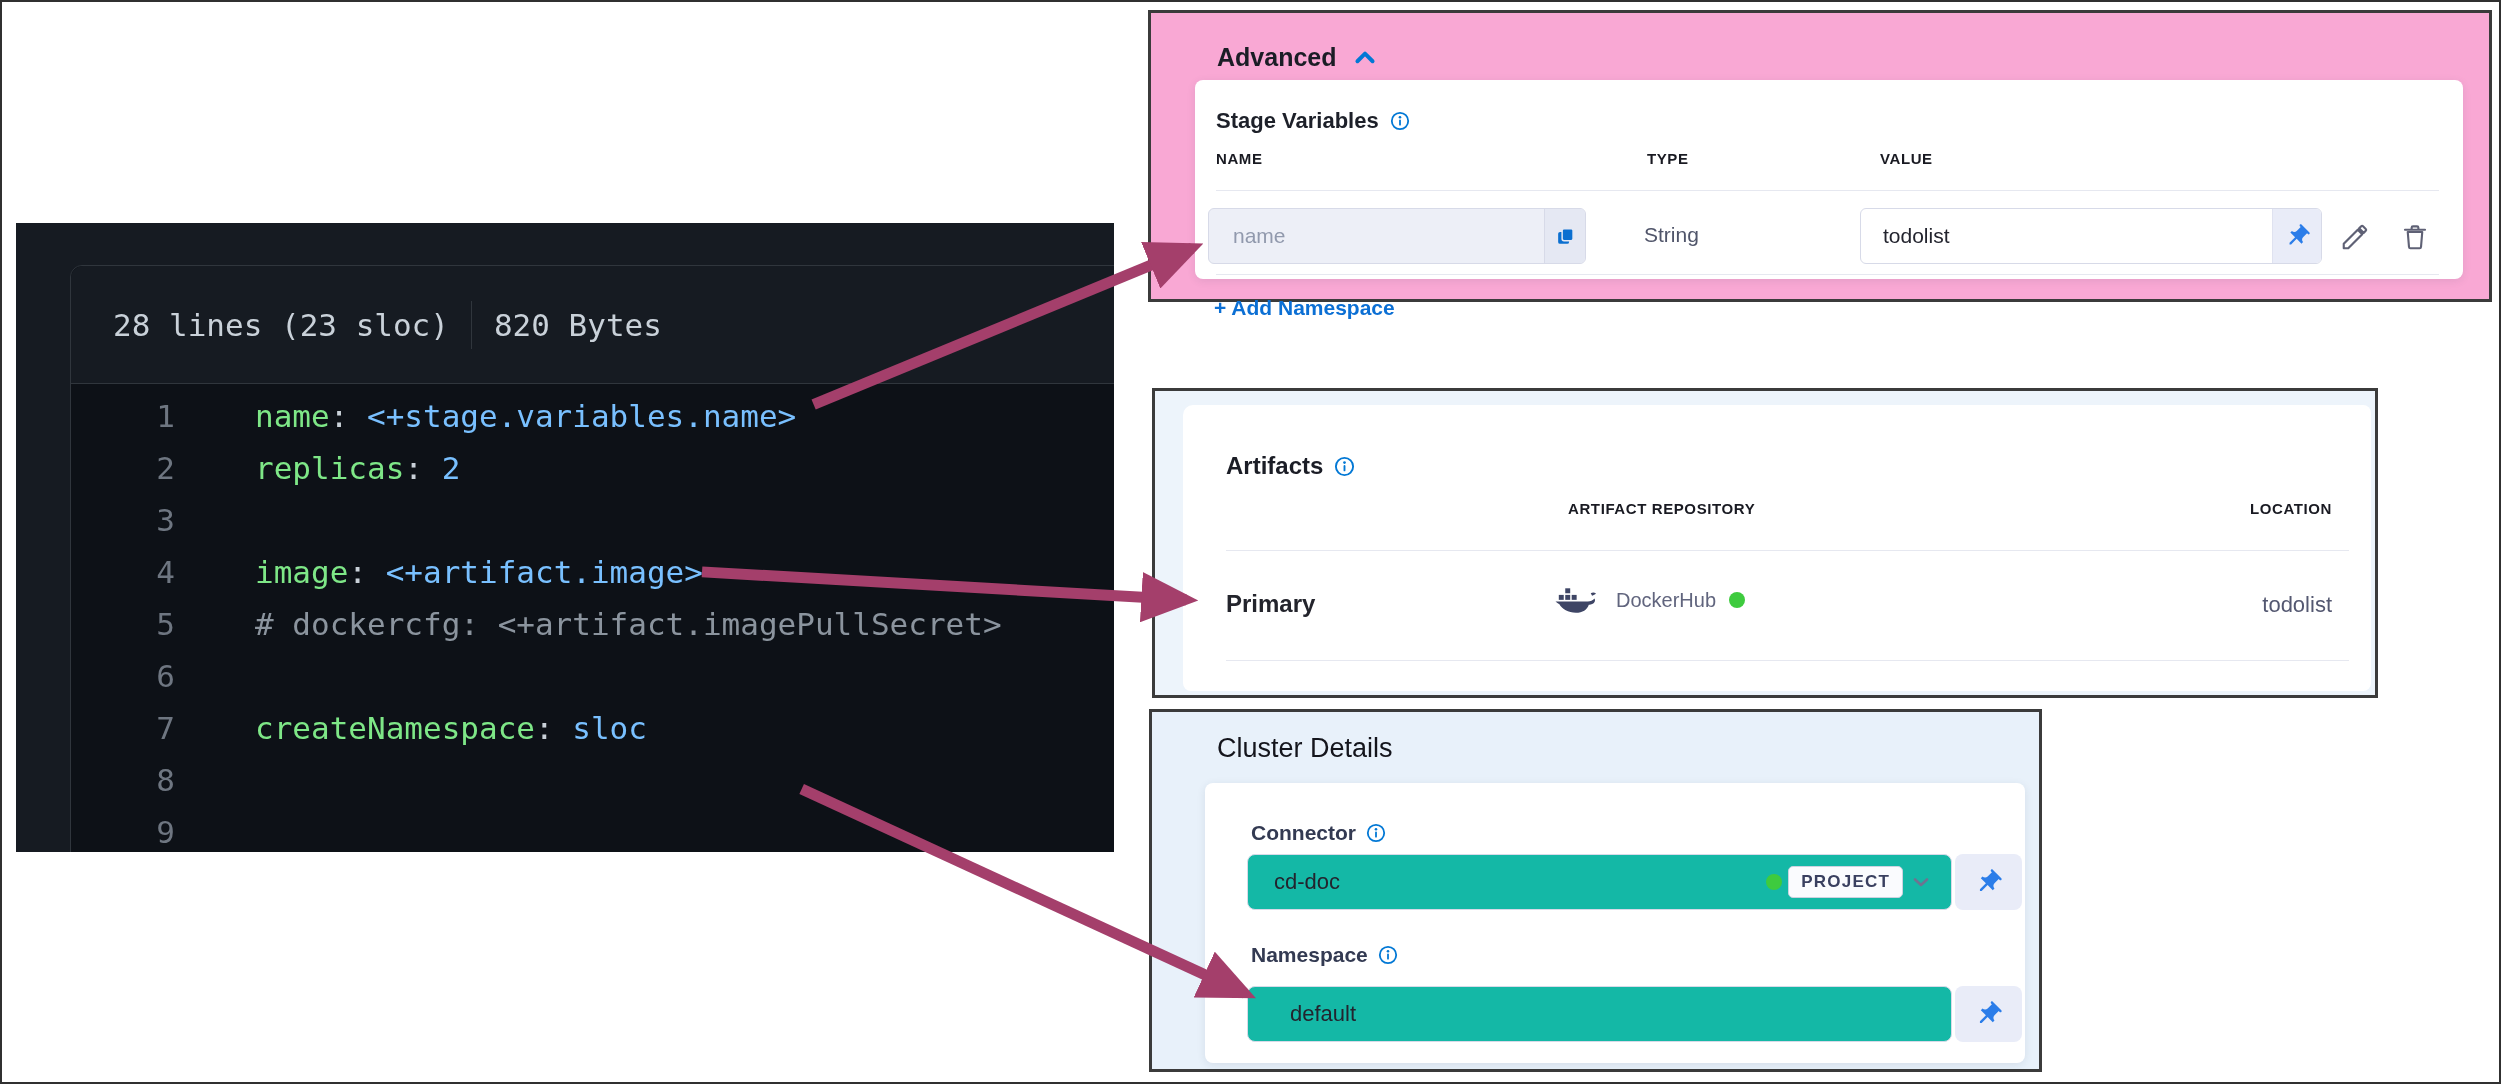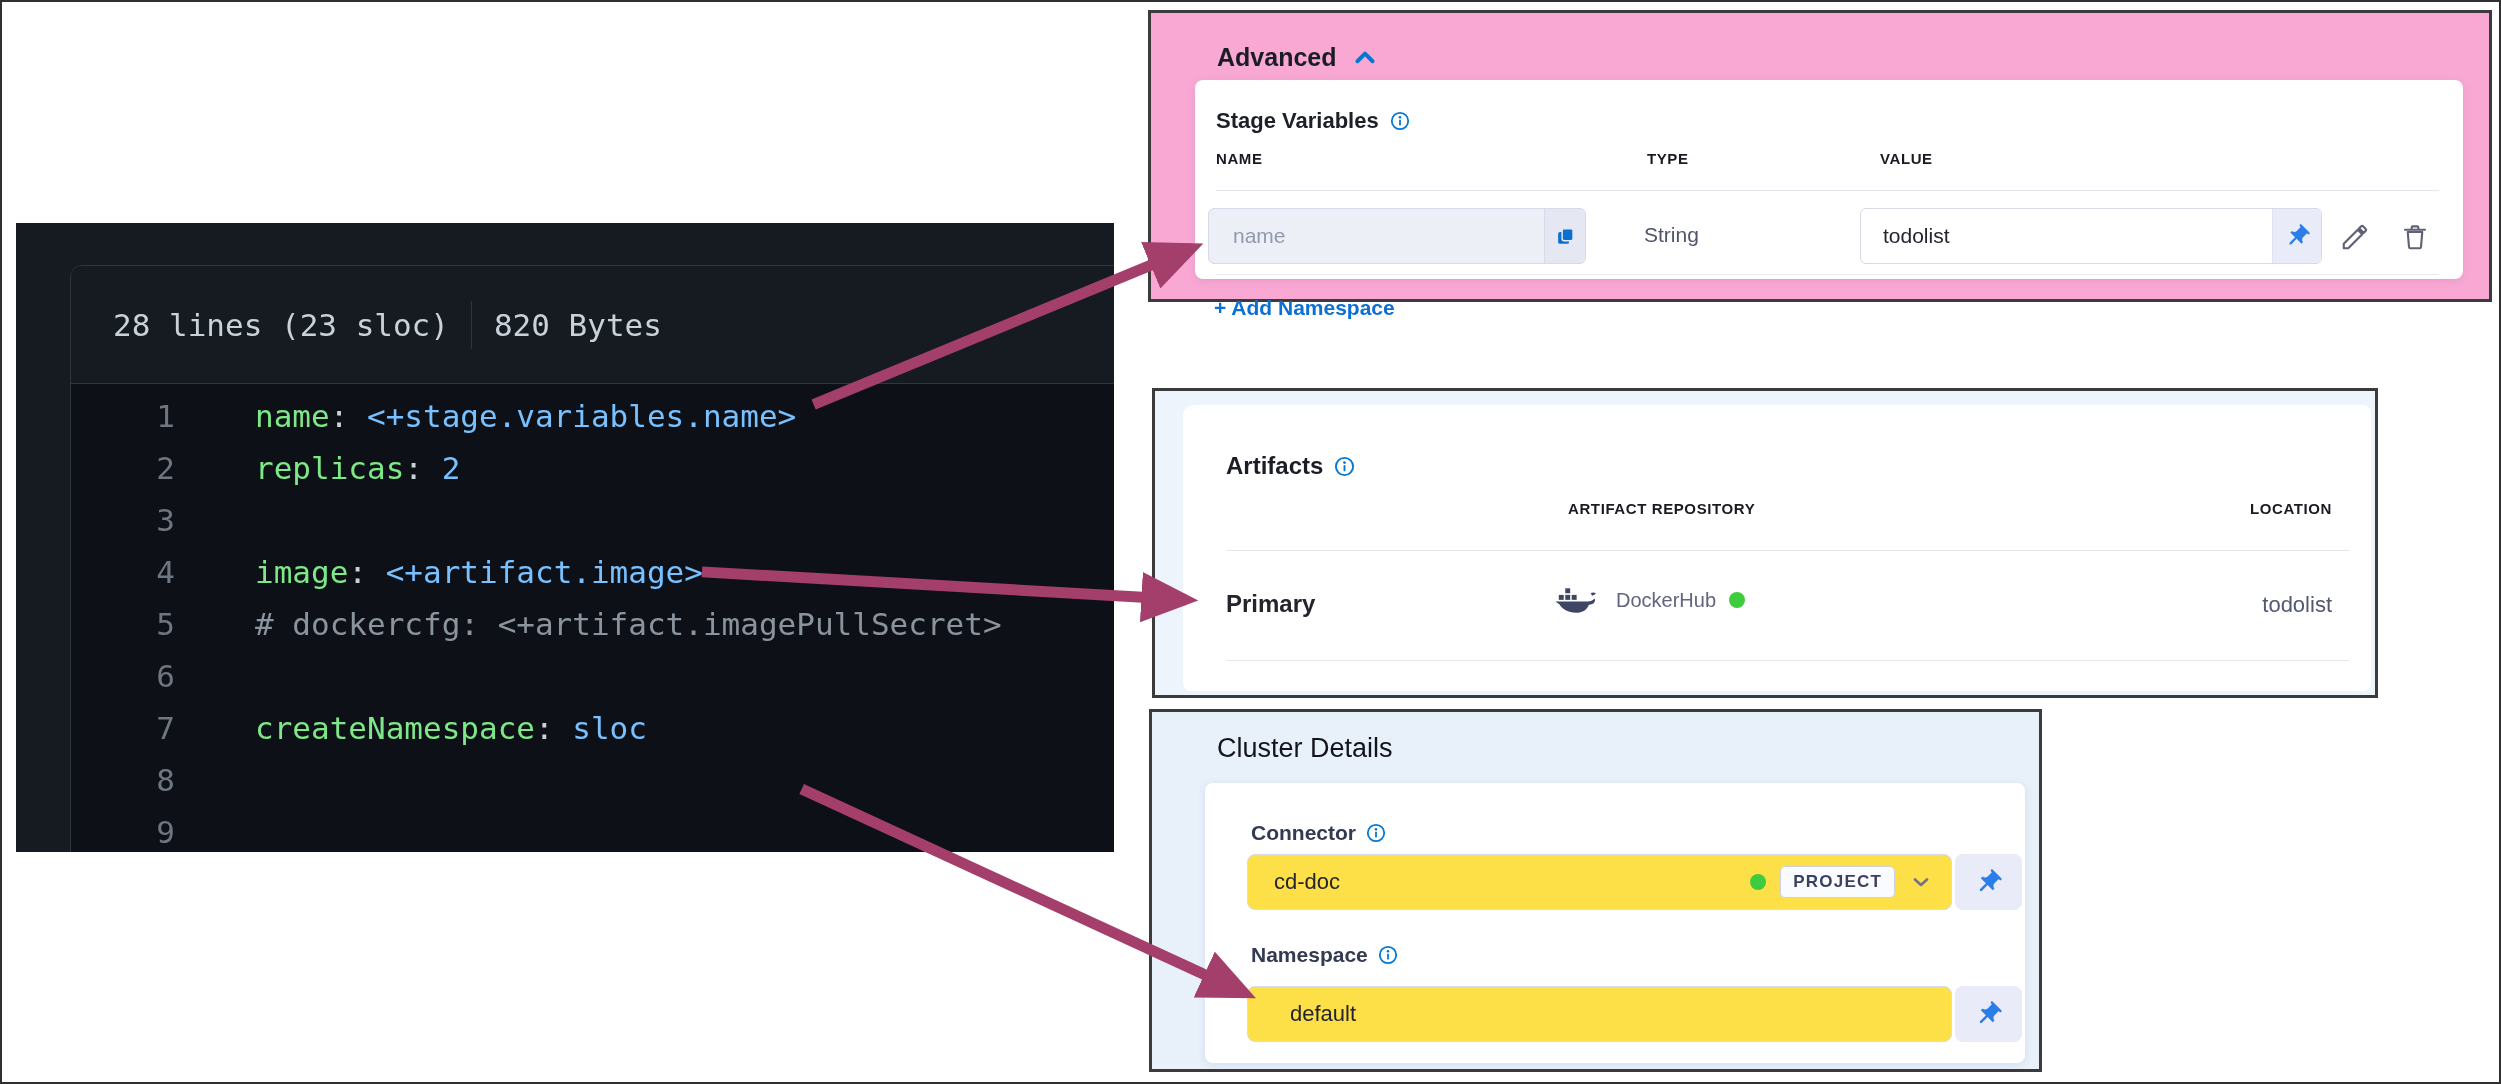--- a/index.html
+++ b/index.html
@@ -52,21 +52,21 @@
   .repo-text{font-size:20px;color:#61657e;margin-left:7px;}
   .gdot{width:16px;height:16px;border-radius:50%;background:#3ecb3e;}
   .loc-cell{position:absolute;right:39px;top:187px;font-size:22px;color:#545871;}
 
   
   .clu{left:1147px;top:707px;width:893px;height:363px;background:#e8f1fa;}
   .clu-title{position:absolute;left:65px;top:21px;font-size:27px;font-weight:400;color:#14151c;}
   .clu-card{left:53px;top:71px;right:14px;bottom:6px;}
   .fld-label{position:absolute;display:flex;align-items:center;gap:10px;font-size:21px;font-weight:600;color:#333a52;}
   .field{position:absolute;left:42px;right:3px;height:56px;display:flex;}
-  .field .box{flex:1;min-width:0;background:#fde047;border:1px solid #d7dae8;border-radius:8px;display:flex;align-items:center;padding:0 18px 0 26px;gap:14px;box-sizing:border-box;}
+  .field .box{flex:1;min-width:0;background:#14b8a6;border:1px solid #d7dae8;border-radius:8px;display:flex;align-items:center;padding:0 18px 0 26px;gap:6px;box-sizing:border-box;}
   .field .box .val{font-size:22px;color:#23242e;}
   .field .spacer{margin-left:auto;}
   .scope-badge{border:1.5px solid #cdd2e0;border-radius:5px;background:#fafbfe;padding:5px 12px;font-size:17px;font-weight:700;letter-spacing:1.2px;color:#3a4060;}
   .pin-sq{width:67px;margin-left:3px;background:#e9ecf8;border-radius:8px;display:flex;align-items:center;justify-content:center;cursor:pointer;}
 
   
   .arrows{position:absolute;left:0;top:0;width:100%;height:100%;z-index:50;pointer-events:none;}
 </style>
 </head>
 <body>

